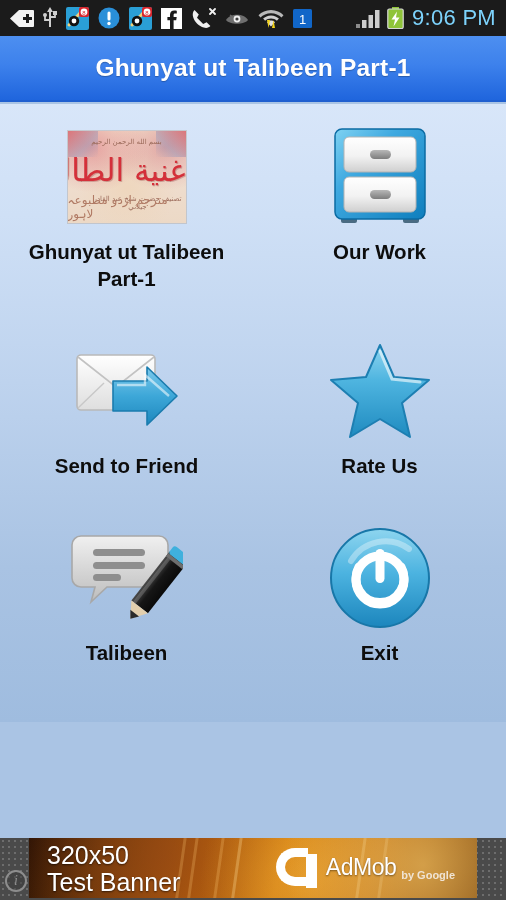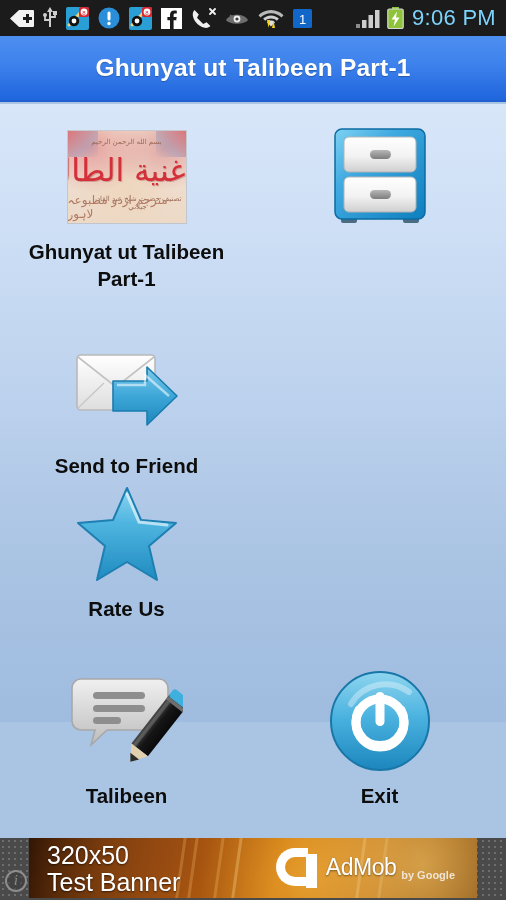--- a/index.html
+++ b/index.html
@@ -105,21 +105,21 @@
   .cell-label {
     margin-top: 6px;
     font-size: 20.5px;
     font-weight: bold;
     color: #0d0d0d;
     text-align: center;
     line-height: 1.32;
     max-width: 215px;
   }
   #row1 { margin-top: 2px; }
-  #row2 { margin-top: 44px; flex-direction: column; }
+  #row2 { margin-top: 44px; }
   #row3 { margin-top: 44px; }
 
   
   .book-cover {
     width: 118px;
     height: 92px;
     background:
       radial-gradient(ellipse at 20% 18%, rgba(220,110,120,0.55) 0%, rgba(220,110,120,0) 42%),
       radial-gradient(ellipse at 82% 18%, rgba(210,110,120,0.5) 0%, rgba(210,110,120,0) 40%),
       radial-gradient(ellipse at 50% 62%, rgba(238,214,188,0.9) 0%, rgba(238,214,188,0) 60%),
@@ -424,20 +424,21 @@
             </defs>
             <rect x="14" y="88" width="16" height="10" rx="2" fill="#4a6b82"></rect>
             <rect x="76" y="88" width="16" height="10" rx="2" fill="#4a6b82"></rect>
             <rect x="8" y="4" width="90" height="90" rx="7" fill="url(#cabBody)" stroke="#0b6ba3" stroke-width="1.5"></rect>
             <rect x="17" y="12" width="72" height="35" rx="5" fill="url(#drawerG)" stroke="#b4b4b4" stroke-width="1"></rect>
             <rect x="17" y="52" width="72" height="35" rx="5" fill="url(#drawerG)" stroke="#b4b4b4" stroke-width="1"></rect>
             <rect x="43" y="25" width="21" height="9" rx="4.5" fill="url(#handleG)"></rect>
             <rect x="43" y="65" width="21" height="9" rx="4.5" fill="url(#handleG)"></rect>
           </svg>
         </div>
+        <div class="cell-label">Our Work</div>
       </div>
     </div>
 
     <div class="grid-row" id="row2">
 
       <div class="grid-cell">
         <div class="icon-box">
           <svg width="112" height="92" viewBox="0 0 112 92">
             <defs>
               <linearGradient id="envG" x1="0" y1="0" x2="0" y2="1">

